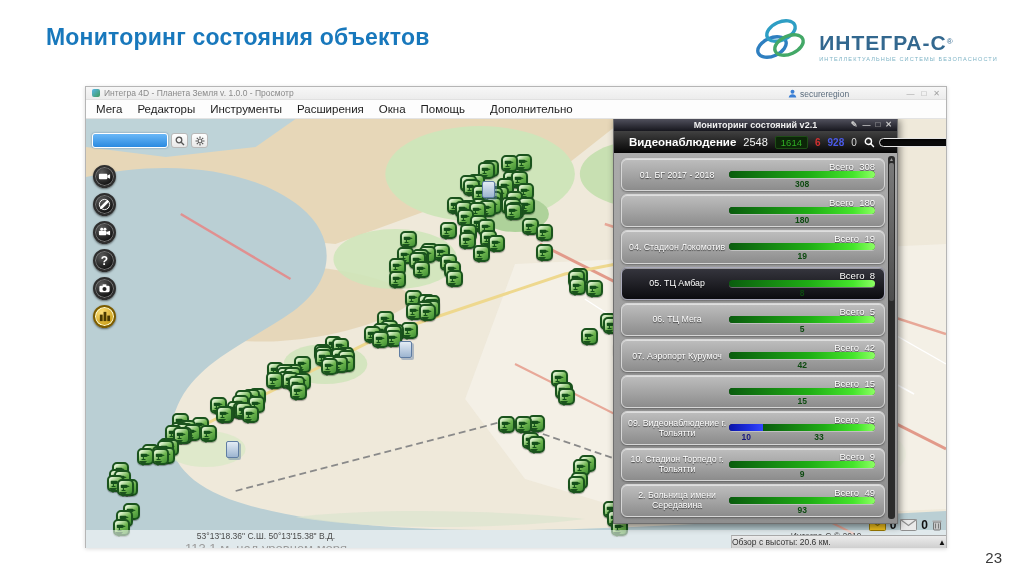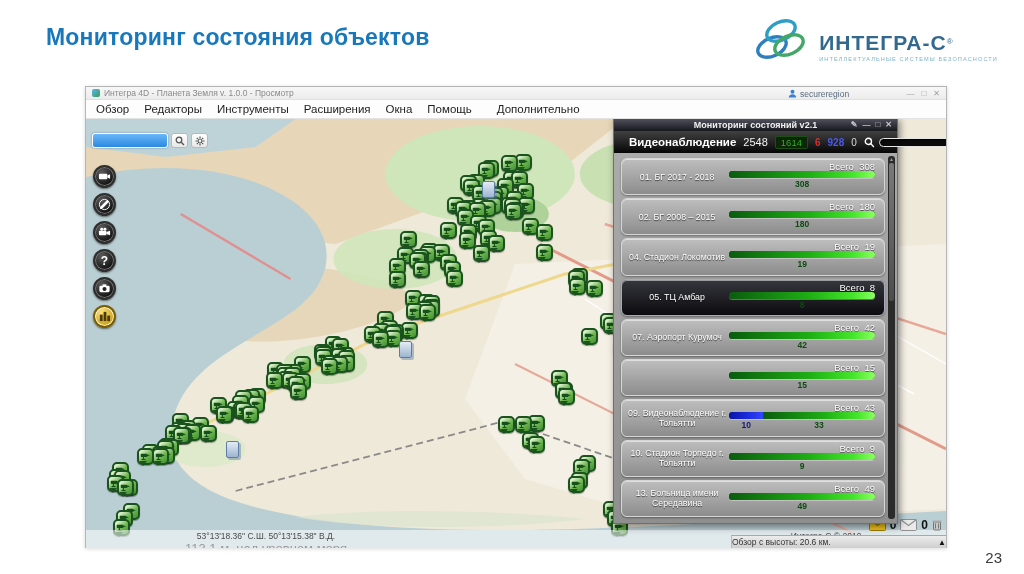--- a/index.html
+++ b/index.html
@@ -196,21 +196,21 @@
         <span>secureregion</span>
       </span>
       <span class="win-controls">
         <span>—</span>
         <span>□</span>
         <span>✕</span>
       </span>
     </div>
 
     <nav class="menubar" id="menubar">
-        <span class="menu-item">Обзор</span>
+        <span class="menu-item">Мега</span>
         <span class="menu-item">Редакторы</span>
         <span class="menu-item">Инструменты</span>
         <span class="menu-item">Расширения</span>
         <span class="menu-item">Окна</span>
         <span class="menu-item">Помощь</span>
         <span class="menu-item">Дополнительно</span>
       </nav>
 
     <div class="map">
 
@@ -2078,21 +2078,20 @@
               <div class="p-label">01. БГ 2017 - 2018</div>
               <div class="p-total">Всего&nbsp;&nbsp;308</div>
               <div class="p-bar">
                 <div class="seg-green" style="width: 100%;"></div>
               </div>
               <div class="p-values">
                 <span class="val-green" style="width: 100%;">308</span>
               </div>
             </div>
             <div class="p-item">
-              <div class="p-label">02. БГ 2008 – 2015</div>
               <div class="p-total">Всего&nbsp;&nbsp;180</div>
               <div class="p-bar">
                 <div class="seg-green" style="width: 100%;"></div>
               </div>
               <div class="p-values">
                 <span class="val-green" style="width: 100%;">180</span>
               </div>
             </div>
             <div class="p-item">
               <div class="p-label">04. Стадион Локомотив</div>
@@ -2105,20 +2104,30 @@
               </div>
             </div>
             <div class="p-item selected">
               <div class="p-label">05. ТЦ Амбар</div>
               <div class="p-total">Всего&nbsp;&nbsp;8</div>
               <div class="p-bar">
                 <div class="seg-green" style="width: 100%;"></div>
               </div>
               <div class="p-values">
                 <span class="val-green" style="width: 100%;">8</span>
+              </div>
+            </div>
+            <div class="p-item">
+              <div class="p-label">06. ТЦ Мега</div>
+              <div class="p-total">Всего&nbsp;&nbsp;5</div>
+              <div class="p-bar">
+                <div class="seg-green" style="width: 100%;"></div>
+              </div>
+              <div class="p-values">
+                <span class="val-green" style="width: 100%;">5</span>
               </div>
             </div>
             <div class="p-item">
               <div class="p-label">07. Аэропорт Курумоч</div>
               <div class="p-total">Всего&nbsp;&nbsp;42</div>
               <div class="p-bar">
                 <div class="seg-green" style="width: 100%;"></div>
               </div>
               <div class="p-values">
                 <span class="val-green" style="width: 100%;">42</span>
@@ -2149,27 +2158,27 @@
               <div class="p-label">10. Стадион Торпедо г. Тольятти</div>
               <div class="p-total">Всего&nbsp;&nbsp;9</div>
               <div class="p-bar">
                 <div class="seg-green" style="width: 100%;"></div>
               </div>
               <div class="p-values">
                 <span class="val-green" style="width: 100%;">9</span>
               </div>
             </div>
             <div class="p-item">
-              <div class="p-label">13. Больница имени Середавина</div>
+              <div class="p-label">2. Больница имени Середавина</div>
               <div class="p-total">Всего&nbsp;&nbsp;49</div>
               <div class="p-bar">
                 <div class="seg-green" style="width: 100%;"></div>
               </div>
               <div class="p-values">
-                <span class="val-green" style="width: 100%;">49</span>
+                <span class="val-green" style="width: 100%;">93</span>
               </div>
             </div>
           </div>
         <div class="panel-scroll">
           <span class="arr">▲</span>
           <div class="thumb"></div>
         </div>
       </section>
 
     </div>

